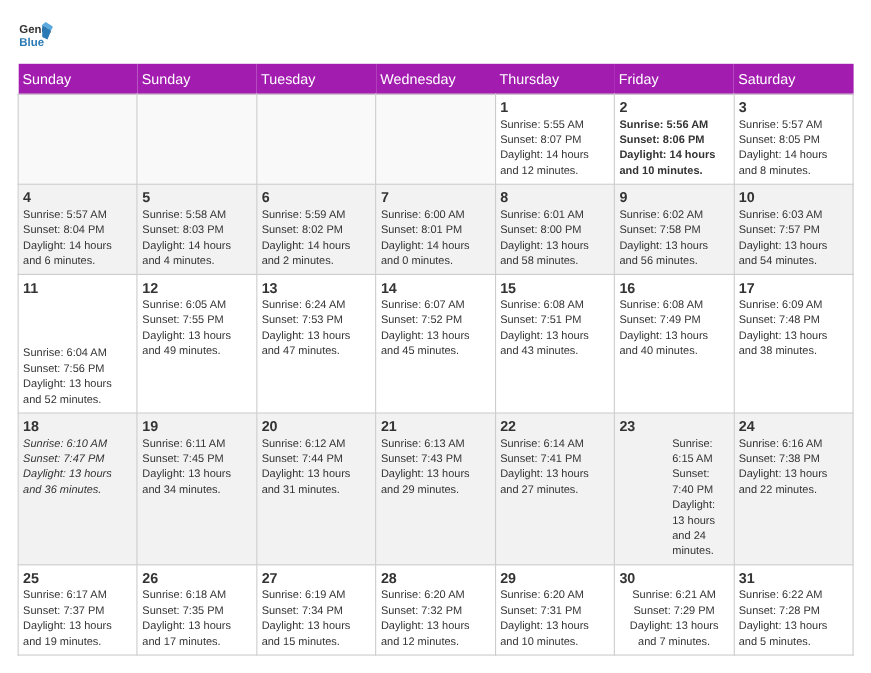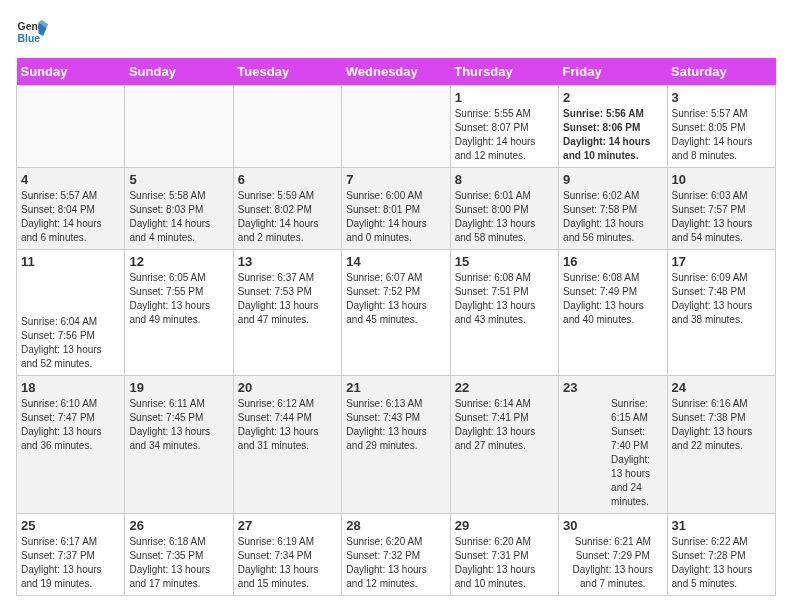--- a/index.html
+++ b/index.html
@@ -36,26 +36,26 @@
     .subtitle {
       font-size: 16px;
       color: #555;
     }
     table {
       width: 100%;
       border-collapse: collapse;
       font-size: 11px;
     }
     thead tr th {
-      background-color: #d946ef;
+      background-color: #a21caf;
       color: white;
       padding: 6px 4px;
       text-align: left;
       font-size: 13px;
-      font-weight: bold;
+      font-weight: normal;
     }
     tbody tr td {
       border: 1px solid #ccc;
       vertical-align: top;
       padding: 4px;
       height: 80px;
       width: calc(100% / 7);
     }
     tbody tr td.empty {
       background: #f9f9f9;
@@ -194,21 +194,21 @@
         </td>
         <td>
           <span class="day-number">12</span>
           <div class="day-info" style="white-space: pre-line;">Sunrise: 6:05 AM
 Sunset: 7:55 PM
 Daylight: 13 hours
 and 49 minutes.</div>
         </td>
         <td>
           <span class="day-number">13</span>
-          <div class="day-info" style="white-space: pre-line;">Sunrise: 6:37 AM
+          <div class="day-info" style="white-space: pre-line;">Sunrise: 6:24 AM
 Sunset: 7:53 PM
 Daylight: 13 hours
 and 47 minutes.</div>
         </td>
         <td>
           <span class="day-number">14</span>
           <div class="day-info" style="white-space: pre-line;">Sunrise: 6:07 AM
 Sunset: 7:52 PM
 Daylight: 13 hours
 and 45 minutes.</div>
@@ -231,21 +231,21 @@
           <span class="day-number">17</span>
           <div class="day-info" style="white-space: pre-line;">Sunrise: 6:09 AM
 Sunset: 7:48 PM
 Daylight: 13 hours
 and 38 minutes.</div>
         </td>
       </tr>
       <tr>
         <td>
           <span class="day-number">18</span>
-          <div class="day-info" style="white-space: pre-line;">Sunrise: 6:10 AM
+          <div class="day-info" style="white-space: pre-line; font-style: italic;">Sunrise: 6:10 AM
 Sunset: 7:47 PM
 Daylight: 13 hours
 and 36 minutes.</div>
         </td>
         <td>
           <span class="day-number">19</span>
           <div class="day-info" style="white-space: pre-line;">Sunrise: 6:11 AM
 Sunset: 7:45 PM
 Daylight: 13 hours
 and 34 minutes.</div>

